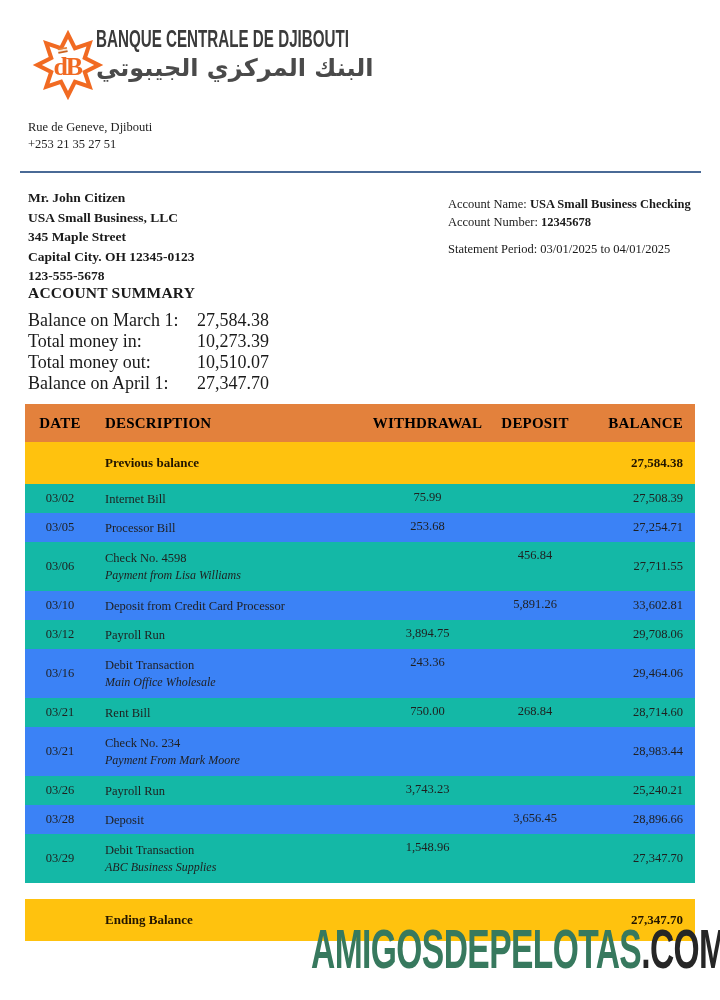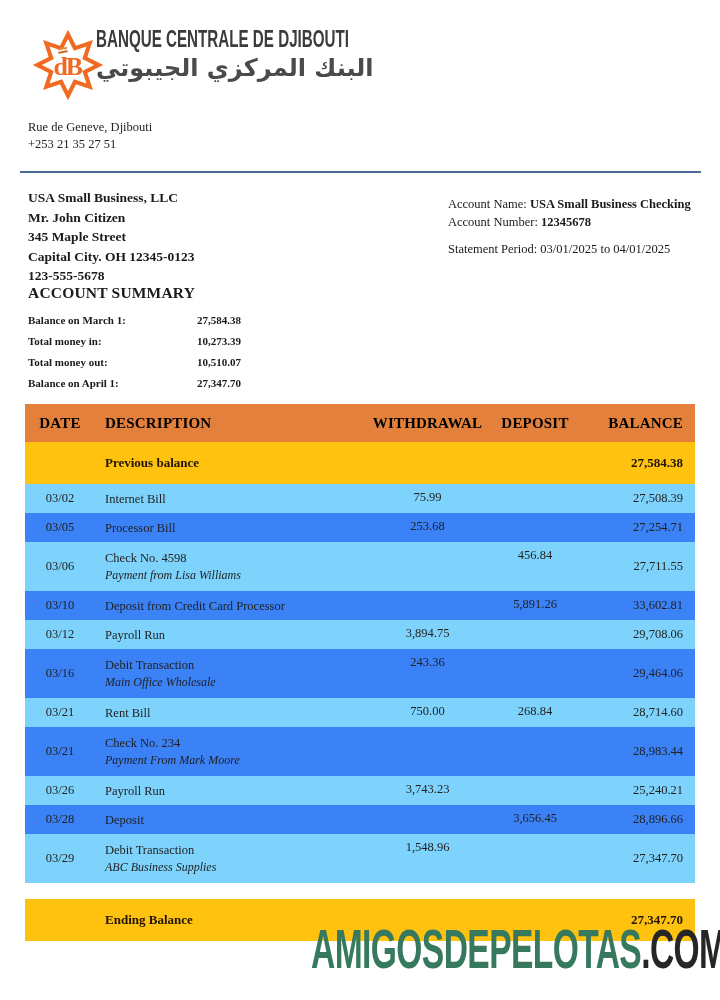--- a/index.html
+++ b/index.html
@@ -18,36 +18,36 @@
         border-top:2px solid #4a6a96;}
 
   
   .customer{position:absolute;left:28px;top:188px;font-weight:700;font-size:13.5px;line-height:19.5px;}
   .account-info{position:absolute;left:448px;top:196px;font-size:12.5px;line-height:17.5px;}
   .account-info .bold-val{font-weight:700;}
   .account-info .period{margin-top:10px;}
 
   
   .summary-title{position:absolute;left:28px;top:284px;font-size:15.5px;font-weight:700;letter-spacing:0.2px;}
-  .summary{position:absolute;left:28px;top:310px;font-size:11px;line-height:21px;width:280px;font-weight:bold;}
+  .summary{position:absolute;left:28px;top:310px;font-size:18px;line-height:21px;width:280px;}
   .sum-row{position:relative;}
   .sum-val{position:absolute;left:169px;}
 
   
   .txn-table{position:absolute;left:25px;top:404px;width:670px;}
   .t-head{display:flex;height:38px;background:#E3813C;align-items:center;
           font-weight:700;font-size:15px;color:#000000;letter-spacing:0.2px;}
   .cell{box-sizing:border-box;}
   .c-date{width:70px;text-align:center;}
   .c-desc{width:270px;padding-left:10px;}
   .c-wd{width:125px;text-align:center;}
   .c-dep{width:90px;text-align:center;}
   .c-bal{width:115px;text-align:right;padding-right:12px;}
   .t-row{display:flex;align-items:center;font-size:12.5px;height:29px;color:#1f1f1f;}
-  .t-row.white{background:#7dd3fc;}
+  .t-row.white{background:#14b8a6;}
   .t-row.cream{background:#3b82f6;}
   .t-row.tall{height:49px;}
   .t-row .c-wd,.t-row .c-dep{align-self:flex-start;padding-top:6px;}
   .t-row .c-desc{display:flex;flex-direction:column;justify-content:center;align-self:stretch;}
   .desc-sub{font-style:italic;font-size:12px;line-height:15px;margin-top:2px;}
   .desc-main{line-height:16px;}
   .t-row.gold{background:#FFC20E;height:42px;font-weight:700;color:#221500;font-size:13px;}
   .t-row.gold .c-wd,.t-row.gold .c-dep{align-self:center;padding-top:0;}
   .t-gap{height:16px;background:#fff;}
 
@@ -82,22 +82,22 @@
   </div>
 
   <div class="address">
     <div>Rue de Geneve, Djibouti</div>
     <div>+253 21 35 27 51</div>
   </div>
 
   <hr class="rule">
 
   <div class="customer">
+    <div>Mr. John Citizen</div>
     <div>USA Small Business, LLC</div>
-    <div>Mr. John Citizen</div>
     <div>345 Maple Street</div>
     <div>Capital City. OH 12345-0123</div>
     <div>123-555-5678</div>
   </div>
 
   <div class="account-info">
     <div>
       <span>Account Name:</span>
       <span class="bold-val">USA Small Business Checking</span>
     </div>

